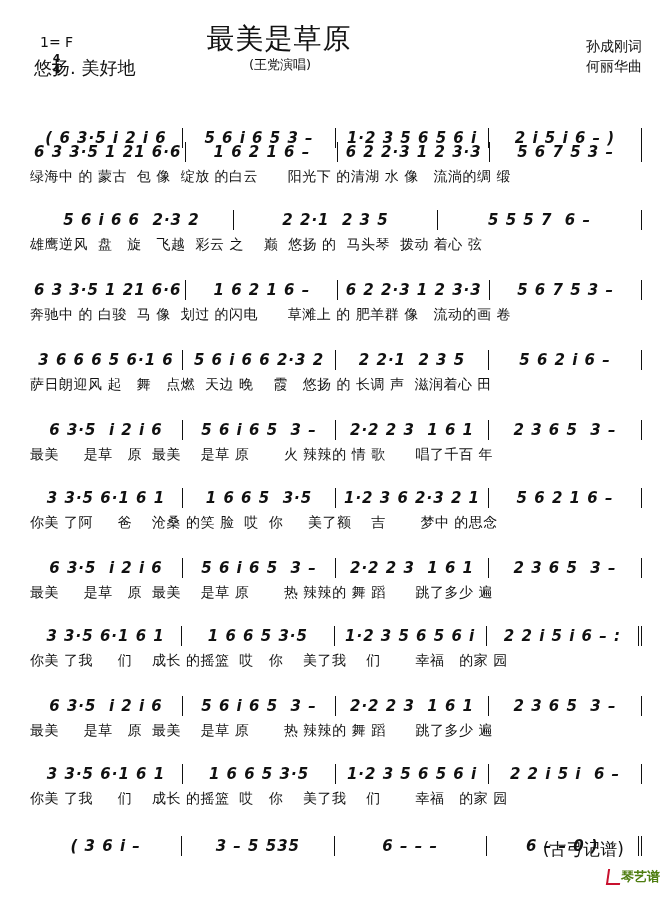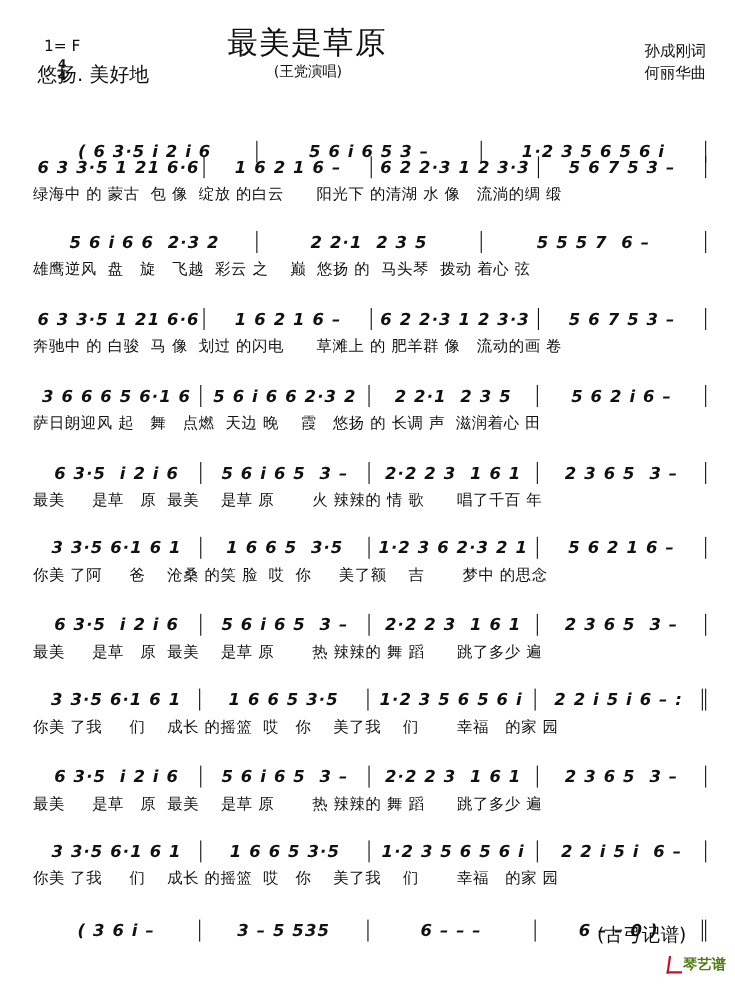--- a/index.html
+++ b/index.html
@@ -32,21 +32,21 @@
     <span>4</span>
   </span>
 </div>
 <div class="abs tempo">悠扬. 美好地</div>
 <div class="abs title">最美是草原</div>
 <div class="abs singer">(王党演唱)</div>
 <div class="abs lyricist">孙成刚词</div>
 <div class="abs composer">何丽华曲</div>
 
 <div id="score">
-    <div class="notes" style="top: 92px; margin-top: 36px;"><div class="measure">( 6 3·5 i 2 i 6</div><div class="measure">5 6 i 6 5 3 –</div><div class="measure">1·2 3 5 6 5 6 i</div></div>
+    <div class="notes" style="top: 92px; margin-top: 36px;"><div class="measure">( 6 3·5 i 2 i 6</div><div class="measure">5 6 i 6 5 3 –</div><div class="measure">1·2 3 5 6 5 6 i</div><div class="measure">2 i 5 i 6 – )</div></div>
     <div class="notes" style="top: 142px;"><div class="measure">6 3 3·5 1 21 6·6</div><div class="measure">1 6 2 1 6 –</div><div class="measure">6 2 2·3 1 2 3·3</div><div class="measure">5 6 7 5 3 –</div></div>
     <div class="lyric" style="top: 168px;">绿海中 的 蒙古  包 像  绽放 的白云      阳光下 的清湖 水 像   流淌的绸 缎</div>
     <div class="notes" style="top: 210px;"><div class="measure">5 6 i 6 6  2·3 2</div><div class="measure">2 2·1  2 3 5</div><div class="measure">5 5 5 7  6 –</div></div>
     <div class="lyric" style="top: 236px;">雄鹰逆风  盘   旋   飞越  彩云 之    巅  悠扬 的  马头琴  拨动 着心 弦</div>
     <div class="notes" style="top: 280px;"><div class="measure">6 3 3·5 1 21 6·6</div><div class="measure">1 6 2 1 6 –</div><div class="measure">6 2 2·3 1 2 3·3</div><div class="measure">5 6 7 5 3 –</div></div>
     <div class="lyric" style="top: 306px;">奔驰中 的 白骏  马 像  划过 的闪电      草滩上 的 肥羊群 像   流动的画 卷</div>
     <div class="notes" style="top: 350px;"><div class="measure">3 6 6 6 5 6·1 6</div><div class="measure">5 6 i 6 6 2·3 2</div><div class="measure">2 2·1  2 3 5</div><div class="measure">5 6 2 i 6 –</div></div>
     <div class="lyric" style="top: 376px;">萨日朗迎风 起   舞   点燃  天边 晚    霞   悠扬 的 长调 声  滋润着心 田</div>
     <div class="notes" style="top: 420px;"><div class="measure">6 3·5  i 2 i 6</div><div class="measure">5 6 i 6 5  3 –</div><div class="measure">2·2 2 3  1 6 1</div><div class="measure">2 3 6 5  3 –</div></div>
     <div class="lyric" style="top: 446px;">最美     是草   原  最美    是草 原       火 辣辣的 情 歌      唱了千百 年</div>

